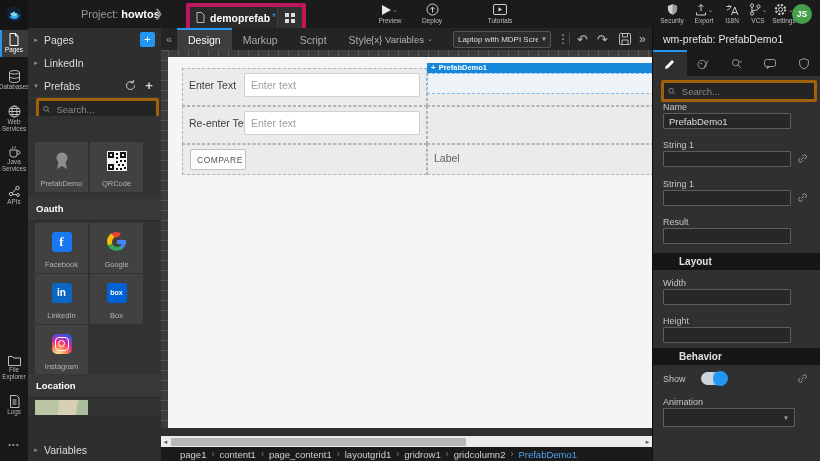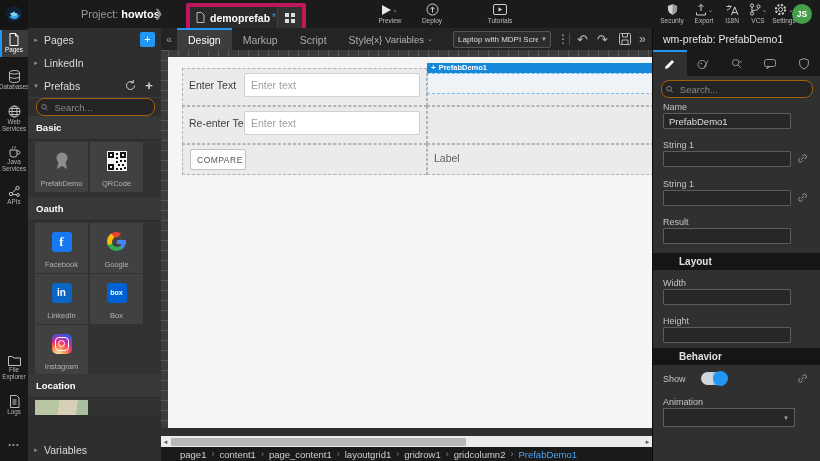--- a/index.html
+++ b/index.html
@@ -35,21 +35,21 @@
   .rail-dots{color:#9a9a9a;font-size:8px;letter-spacing:1px;}
 
   
   #lpanel{left:28px;top:28px;width:133px;height:433px;background:#2e2e2e;border-right:1px solid #141414;}
   .sec-row{left:0;width:133px;height:23px;border-bottom:1px solid #3b3b3b;display:flex;align-items:center;cursor:pointer;background:#2e2e2e;}
   .sec-row .tri{width:16px;text-align:center;font-size:7px;color:#8f8f8f;}
   .sec-row .slbl{font-size:10.5px;color:#dcdcdc;flex:1;}
   .plusbtn{width:15px;height:15px;background:#2196f3;border-radius:2px;color:#fff;font-size:11px;line-height:14px;text-align:center;margin-right:6px;cursor:pointer;}
   .mini-act{width:14px;height:14px;margin-right:5px;display:flex;align-items:center;justify-content:center;cursor:pointer;}
   .plus-sm{color:#d8d8d8;font-size:13px;font-weight:bold;}
-  .searchbox{display:flex;align-items:center;background:#242424;border:1px solid #a16207;border-radius:8px;}
+  .searchbox{display:flex;align-items:center;background:#242424;border:3px solid #a16207;border-radius:2px;}
   .searchbox input{background:transparent;border:0;outline:0;color:#ddd;font-size:9.5px;width:100%;font-family:"Liberation Sans",sans-serif;}
   .searchbox input::placeholder{color:#8a8a8a;}
   #plist{left:0;top:88px;width:133px;height:299px;background:#323232;overflow:hidden;}
   .grp-h{left:0;width:133px;height:23px;background:#383838;border-bottom:1px solid #2a2a2a;display:flex;align-items:center;}
   .grp-h span{font-size:9.5px;font-weight:bold;color:#fff;margin-left:8px;}
   .tile{width:53px;height:50px;background:#414141;display:flex;flex-direction:column;align-items:center;justify-content:flex-end;cursor:pointer;}
   .tile .ticn{flex:1;display:flex;align-items:center;justify-content:center;}
   .tile .tlbl{font-size:7.5px;color:#b3b3b3;margin-bottom:4px;}
   .sq-logo{width:20px;height:20px;border-radius:3px;color:#fff;display:flex;align-items:center;justify-content:center;font-weight:bold;}
   .g-logo{width:19px;height:19px;border-radius:50%;position:relative;
@@ -317,23 +317,20 @@
     </div>
     <div class="searchbox abs" style="left:8px;top:70px;width:117px;height:16px">
       <svg width="9" height="9" viewBox="0 0 10 10" style="margin:0 4px">
         <circle cx="4" cy="4" r="3" fill="none" stroke="#9a9a9a"></circle>
           <path d="M6.3 6.3L9 9" stroke="#9a9a9a"></path>
       </svg>
       <input placeholder="Search..." style="">
     </div>
 
     <div id="plist" class="abs">
-      <div class="grp-h abs" style="top:0">
-        <span>Basic</span>
-      </div>
       <div class="tile abs" style="left:7px;top:26px">
         <span class="ticn">
           <svg width="18" height="20" viewBox="0 0 18 20">
             <circle cx="9" cy="7" r="5.5" fill="#8d8d8d"></circle>
             <path d="M5.5 11l-1.5 7 5-3 5 3-1.5-7z" fill="#8d8d8d"></path>
           </svg>
           </span>
         <span class="tlbl">PrefabDemo</span>
       </div>
       <div class="tile abs" style="left:62px;top:26px">

